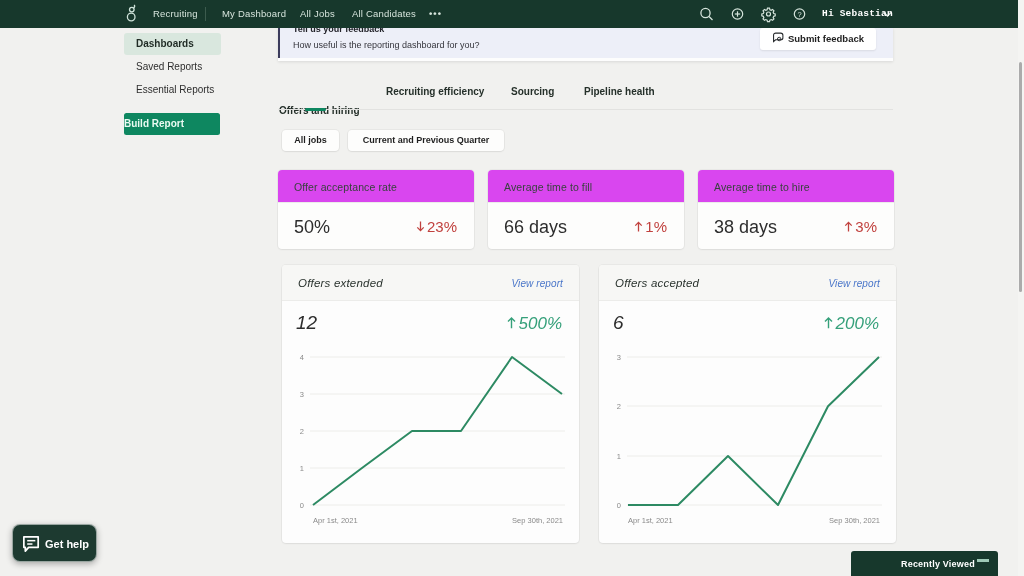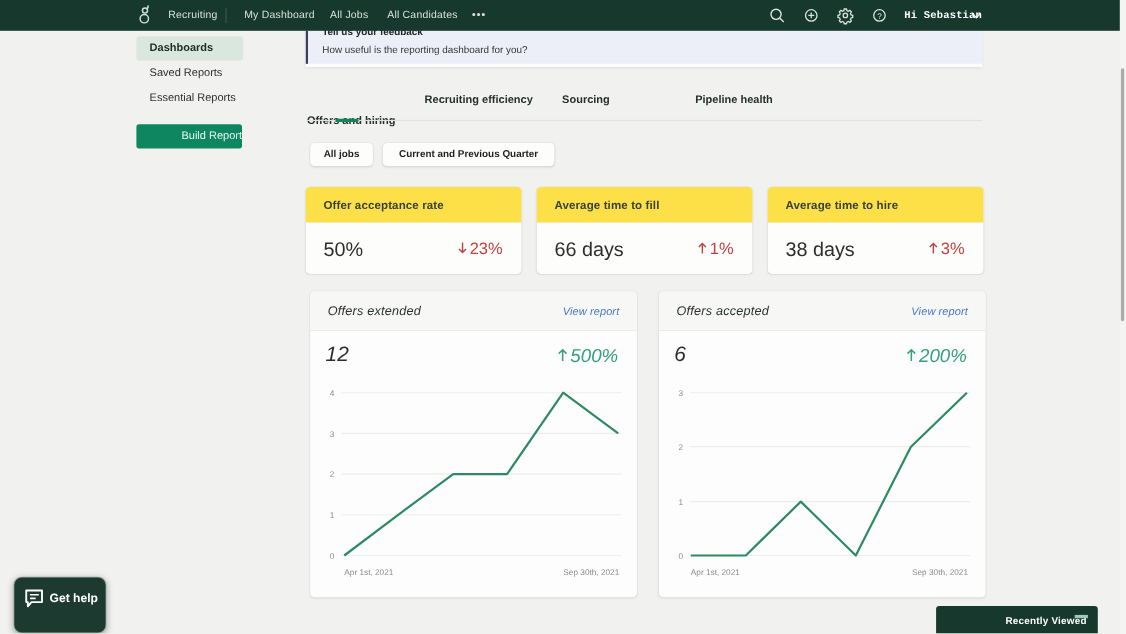--- a/index.html
+++ b/index.html
@@ -12,21 +12,21 @@
   #nav { left:0; top:0; width:1018px; height:28px; background:#17382c; color:#d9e7df; z-index:5; }
   .navtxt { position:absolute; z-index:6; top:0; height:28px; line-height:28px; font-size:9.5px;
     color:#d6e4dc; letter-spacing:.2px; }
   #scrolltrack { left:1018px; top:0; width:6px; height:576px; background:#f4f4f2; }
   #scrollthumb { left:1019px; top:62px; width:3px; height:230px; background:#ababab; border-radius:2px; }
 
   
   .sideitem { position:absolute; left:136px; font-size:10px; color:#2e2e2e; }
   #dashhl { left:124px; top:33px; width:97px; height:22px; background:#d9e7de; border-radius:3px; }
   #buildbtn { left:124px; top:113px; width:96px; height:22px; background:#0e8760; border-radius:2.5px;
-    color:#eafaf2; font-size:10px; font-weight:normal; text-align:right; line-height:22px; }
+    color:#eafaf2; font-size:10px; font-weight:bold; text-align:left; line-height:22px; }
 
   
   #bannercard { left:278px; top:28px; width:615px; height:33px; background:#fdfdfd;
     box-shadow:0 1px 3px rgba(0,0,0,.1); }
   #banner { left:278px; top:28px; width:615px; height:29.5px; background:#edeff8;
     border-left:2px solid #3c3c5c; }
   #fbbtn { left:760px; top:28px; width:116px; height:22px; background:#fff; border-radius:3px;
     box-shadow:0 1px 2px rgba(0,0,0,.09); font-size:9.5px; font-weight:bold; color:#222;
     line-height:22px; text-align:center; }
 
@@ -36,41 +36,41 @@
   #tabind { left:305px; top:107.5px; width:21px; height:3px; background:#0e8760; border-radius:2px; }
 
   
   .chip { position:absolute; top:130px; height:21px; background:#fdfdfc; border-radius:4px;
     box-shadow:0 0 0 1px rgba(0,0,0,.04), 0 1px 2px rgba(0,0,0,.06);
     font-size:9px; font-weight:bold; color:#1f1f1f; line-height:21px; text-align:center; }
 
   
   .scard { position:absolute; top:170px; width:196px; height:79px; background:#fdfdfc;
     border-radius:4px; box-shadow:0 0 0 1px rgba(0,0,0,.035), 0 1px 2px rgba(0,0,0,.05); }
-  .scard .hd { height:33px; background:#fde047; border-bottom:1px solid #ececea;
-    border-radius:4px 4px 0 0; font-size:10.5px; font-weight:bold; color:#37423d;
+  .scard .hd { height:33px; background:#d946ef; border-bottom:1px solid #ececea;
+    border-radius:4px 4px 0 0; font-size:10.5px; font-weight:normal; color:#37423d;
     line-height:34px; padding-left:16px; letter-spacing:.1px; }
   .scard .val { position:absolute; left:16px; top:47px; font-size:18px; font-weight:normal; color:#2d2d2d; }
   .scard .delta { position:absolute; right:17px; top:48px; font-size:15px; font-weight:normal; color:#c1413e; }
 
   
   .ccard { position:absolute; top:265px; width:297px; height:278px; background:#fdfdfd;
     border-radius:4px; box-shadow:0 0 0 1px rgba(0,0,0,.035), 0 1px 2px rgba(0,0,0,.05);font-style:italic; }
   .ccard .hd { height:36px; background:#f7f7f5; border-bottom:1px solid #ececea;
     border-radius:4px 4px 0 0; font-size:11.5px; color:#2a332e; line-height:37px; padding-left:16px; letter-spacing:.2px; }
   .ccard .vr { position:absolute; right:16px; top:0; font-size:10px; color:#4a76c9; font-weight:normal; line-height:normal; letter-spacing:.1px; }
   .ccard .big { position:absolute; left:14px; top:47px; font-size:19px; color:#2d2d2d; }
   .ccard .pct { position:absolute; right:17px; top:49px; font-size:17px; color:#35a07a; }
 
-  #gethelp { left:12px; top:524px; width:85px; height:52px; background:#1d3a30; border-radius:8px;
+  #gethelp { left:12px; top:524px; width:85px; height:38px; background:#1d3a30; border-radius:8px;
     box-shadow:0 2px 6px rgba(0,0,0,.3); border:1px solid rgba(255,255,255,.55); }
   #gethelp span { position:absolute; left:32px; top:0; line-height:38px; white-space:nowrap; color:#fff;
     font-size:11px; font-weight:bold; }
   #recview { left:851px; top:551px; width:147px; height:25px; background:#17382c; border-radius:3px 3px 0 0; }
-  #recview span { position:absolute; left:23px; top:8px; color:#fff; font-size:9px; font-weight:bold; letter-spacing:.2px;padding-left:40px; }
+  #recview span { position:absolute; left:10px; top:8px; color:#fff; font-size:9px; font-weight:bold; letter-spacing:.2px;padding-left:40px; }
   #recview .dash { position:absolute; left:126px; top:8px; width:12px; height:2.5px; background:#9ec9b6; }
 </style>
 </head>
 <body>
 <div id="stage">
 
   <div class="abs" id="scrolltrack"></div>
   <div class="abs" id="scrollthumb"></div>
 
   <div class="abs" id="nav"></div>
@@ -117,25 +117,30 @@
   <div class="abs" id="dashhl"></div>
   <span class="sideitem" style="top:38px; font-weight:bold; color:#1f2a24;">Dashboards</span>
   <span class="sideitem" style="top:61px;">Saved Reports</span>
   <span class="sideitem" style="top:84px;">Essential Reports</span>
   <div class="abs" id="buildbtn">Build Report</div>
 
   <div class="abs" id="bannercard"></div>
   <div class="abs" id="banner"></div>
   <span class="abs" style="left:293px; top:24px; font-size:9px; font-weight:bold; color:#23232a;">Tell us your feedback</span>
   <span class="abs" style="left:293px; top:40px; font-size:9px; color:#35353c;">How useful is the reporting dashboard for you?</span>
+  <div class="abs" id="fbbtn"><svg width="12" height="12" viewBox="0 0 13 13" style="vertical-align:-2px; margin-right:4px;">
+        <path d="M4.5 1.2 h5 a2.3 2.3 0 0 1 2.3 2.3 v2.6 a2.3 2.3 0 0 1 -2.3 2.3 h-5.6 l-2.2 1.9 v-6.8 a2.3 2.3 0 0 1 2.3 -2.3 z" fill="none" stroke="#25282b" stroke-width="1.15"></path>
+        <circle cx="7.8" cy="7.6" r="1.9" fill="none" stroke="#25282b" stroke-width="1"></circle>
+        <circle cx="7.8" cy="7.6" r="0.5" fill="#25282b"></circle>
+      </svg>Submit feedback</div>
 
   <span class="tab" style="left:279px;margin-top:19px;">Offers and hiring</span>
   <span class="tab" style="left:386px;">Recruiting efficiency</span>
   <span class="tab" style="left:511px;">Sourcing</span>
-  <span class="tab" style="left:584px;margin-left:48px;">Pipeline health</span>
+  <span class="tab" style="left:584px;">Pipeline health</span>
   <div class="abs" id="tabline"></div>
   <div class="abs" id="tabind"></div>
 
   <div class="chip" style="left:282px; width:57px;">All jobs</div>
   <div class="chip" style="left:348px; width:156px;">Current and Previous Quarter</div>
 
   <div class="scard" style="left:278px;">
     <div class="hd">Offer acceptance rate</div>
     <div class="val">50%</div>
     <div class="delta"><svg width="9" height="11" viewBox="0 0 9 12" style="margin-right:2px">

